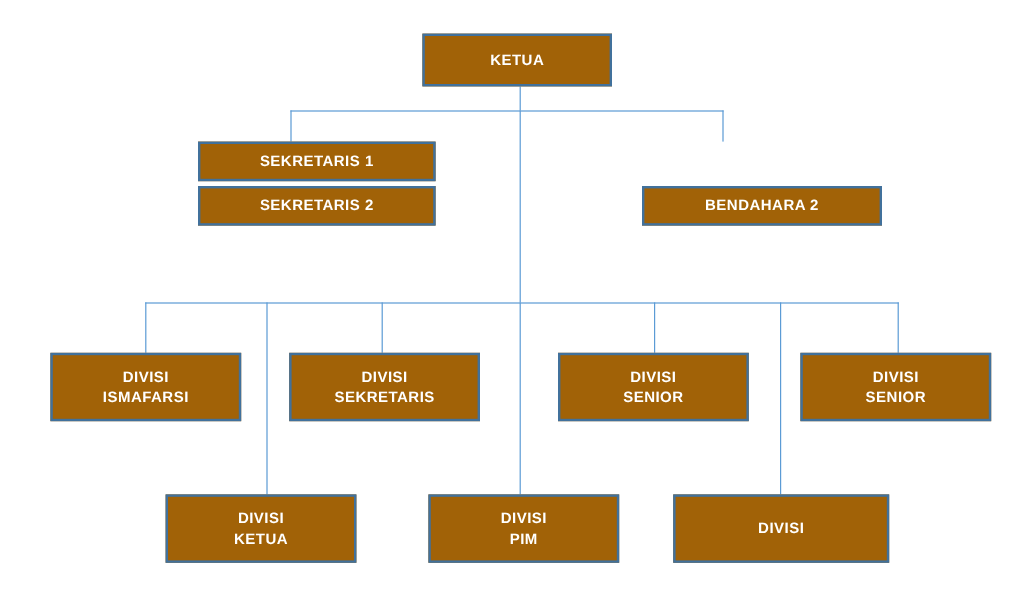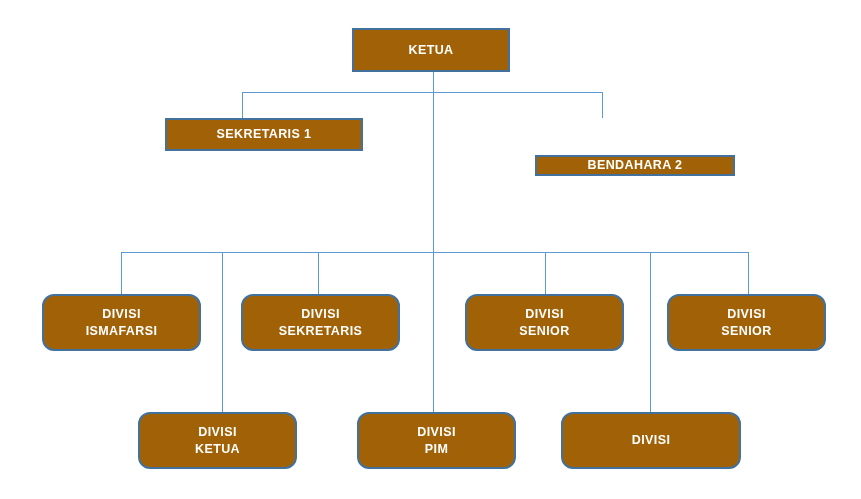--- a/index.html
+++ b/index.html
@@ -37,21 +37,20 @@
     display: block;
     white-space: nowrap;
   }
   
   .node.single {
     font-size: 12.5px;
   }
   
   .node.double {
     font-size: 12.5px;
-    border-radius: 12px;
   }
   .node.ketua {
     font-size: 12.5px;
   }
   
   .stack {
     position: absolute;
     z-index: 3;
     padding-left: 40px;
   }
@@ -97,24 +96,27 @@
   <div class="conn v" style="left:433px; top:252px; height:160px;"></div>
 
   <div class="node single ketua" style="left:352px; top:28px; width:158px; height:44px;">
     <span class="line1">KETUA</span>
   </div>
 
   <div class="stack" style="left:165px; top:118px; width:158px; height:70px;">
     <div class="node single" style="top:0; height:33px;">
       <span class="line1">SEKRETARIS 1</span>
     </div>
+    <div class="node single" style="top:37px; height:33px;">
+      <span class="line1">SEKRETARIS 2</span>
+    </div>
   </div>
 
   <div class="stack" style="left:535px; top:118px; width:160px; height:70px;">
-    <div class="node single" style="top:37px; height:21px;">
+    <div class="node single" style="top:37px; height:33px;">
       <span class="line1">BENDAHARA 2</span>
     </div>
   </div>
 
   <div class="node double" style="left:42px; top:294px; width:159px; height:57px;">
     <span class="line1">DIVISI</span>
     <span class="line2">ISMAFARSI</span>
   </div>
 
   <div class="node double" style="left:241px; top:294px; width:159px; height:57px;">

